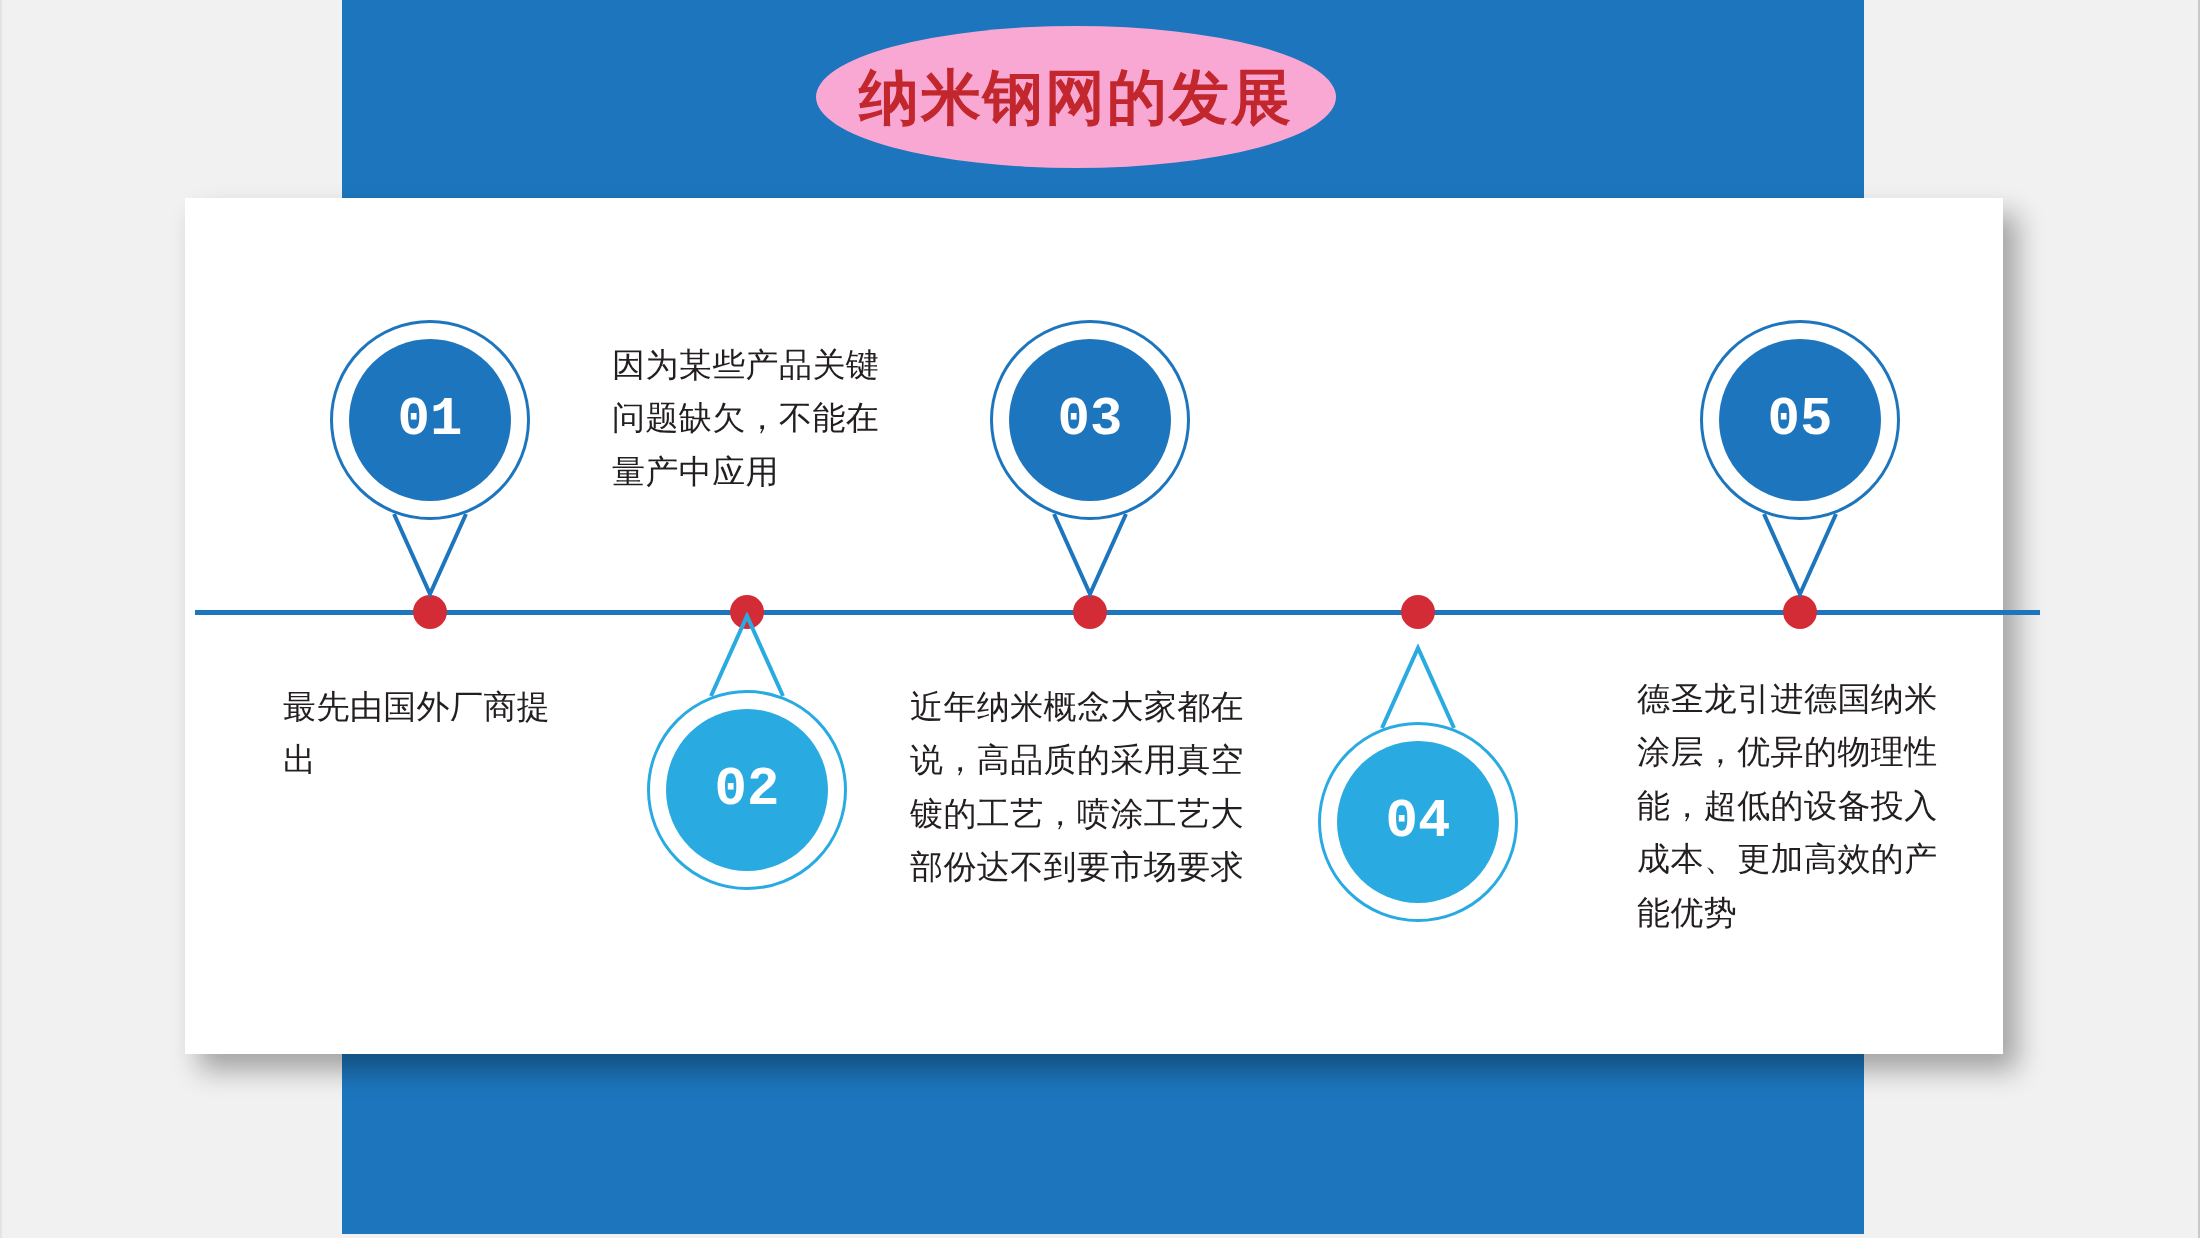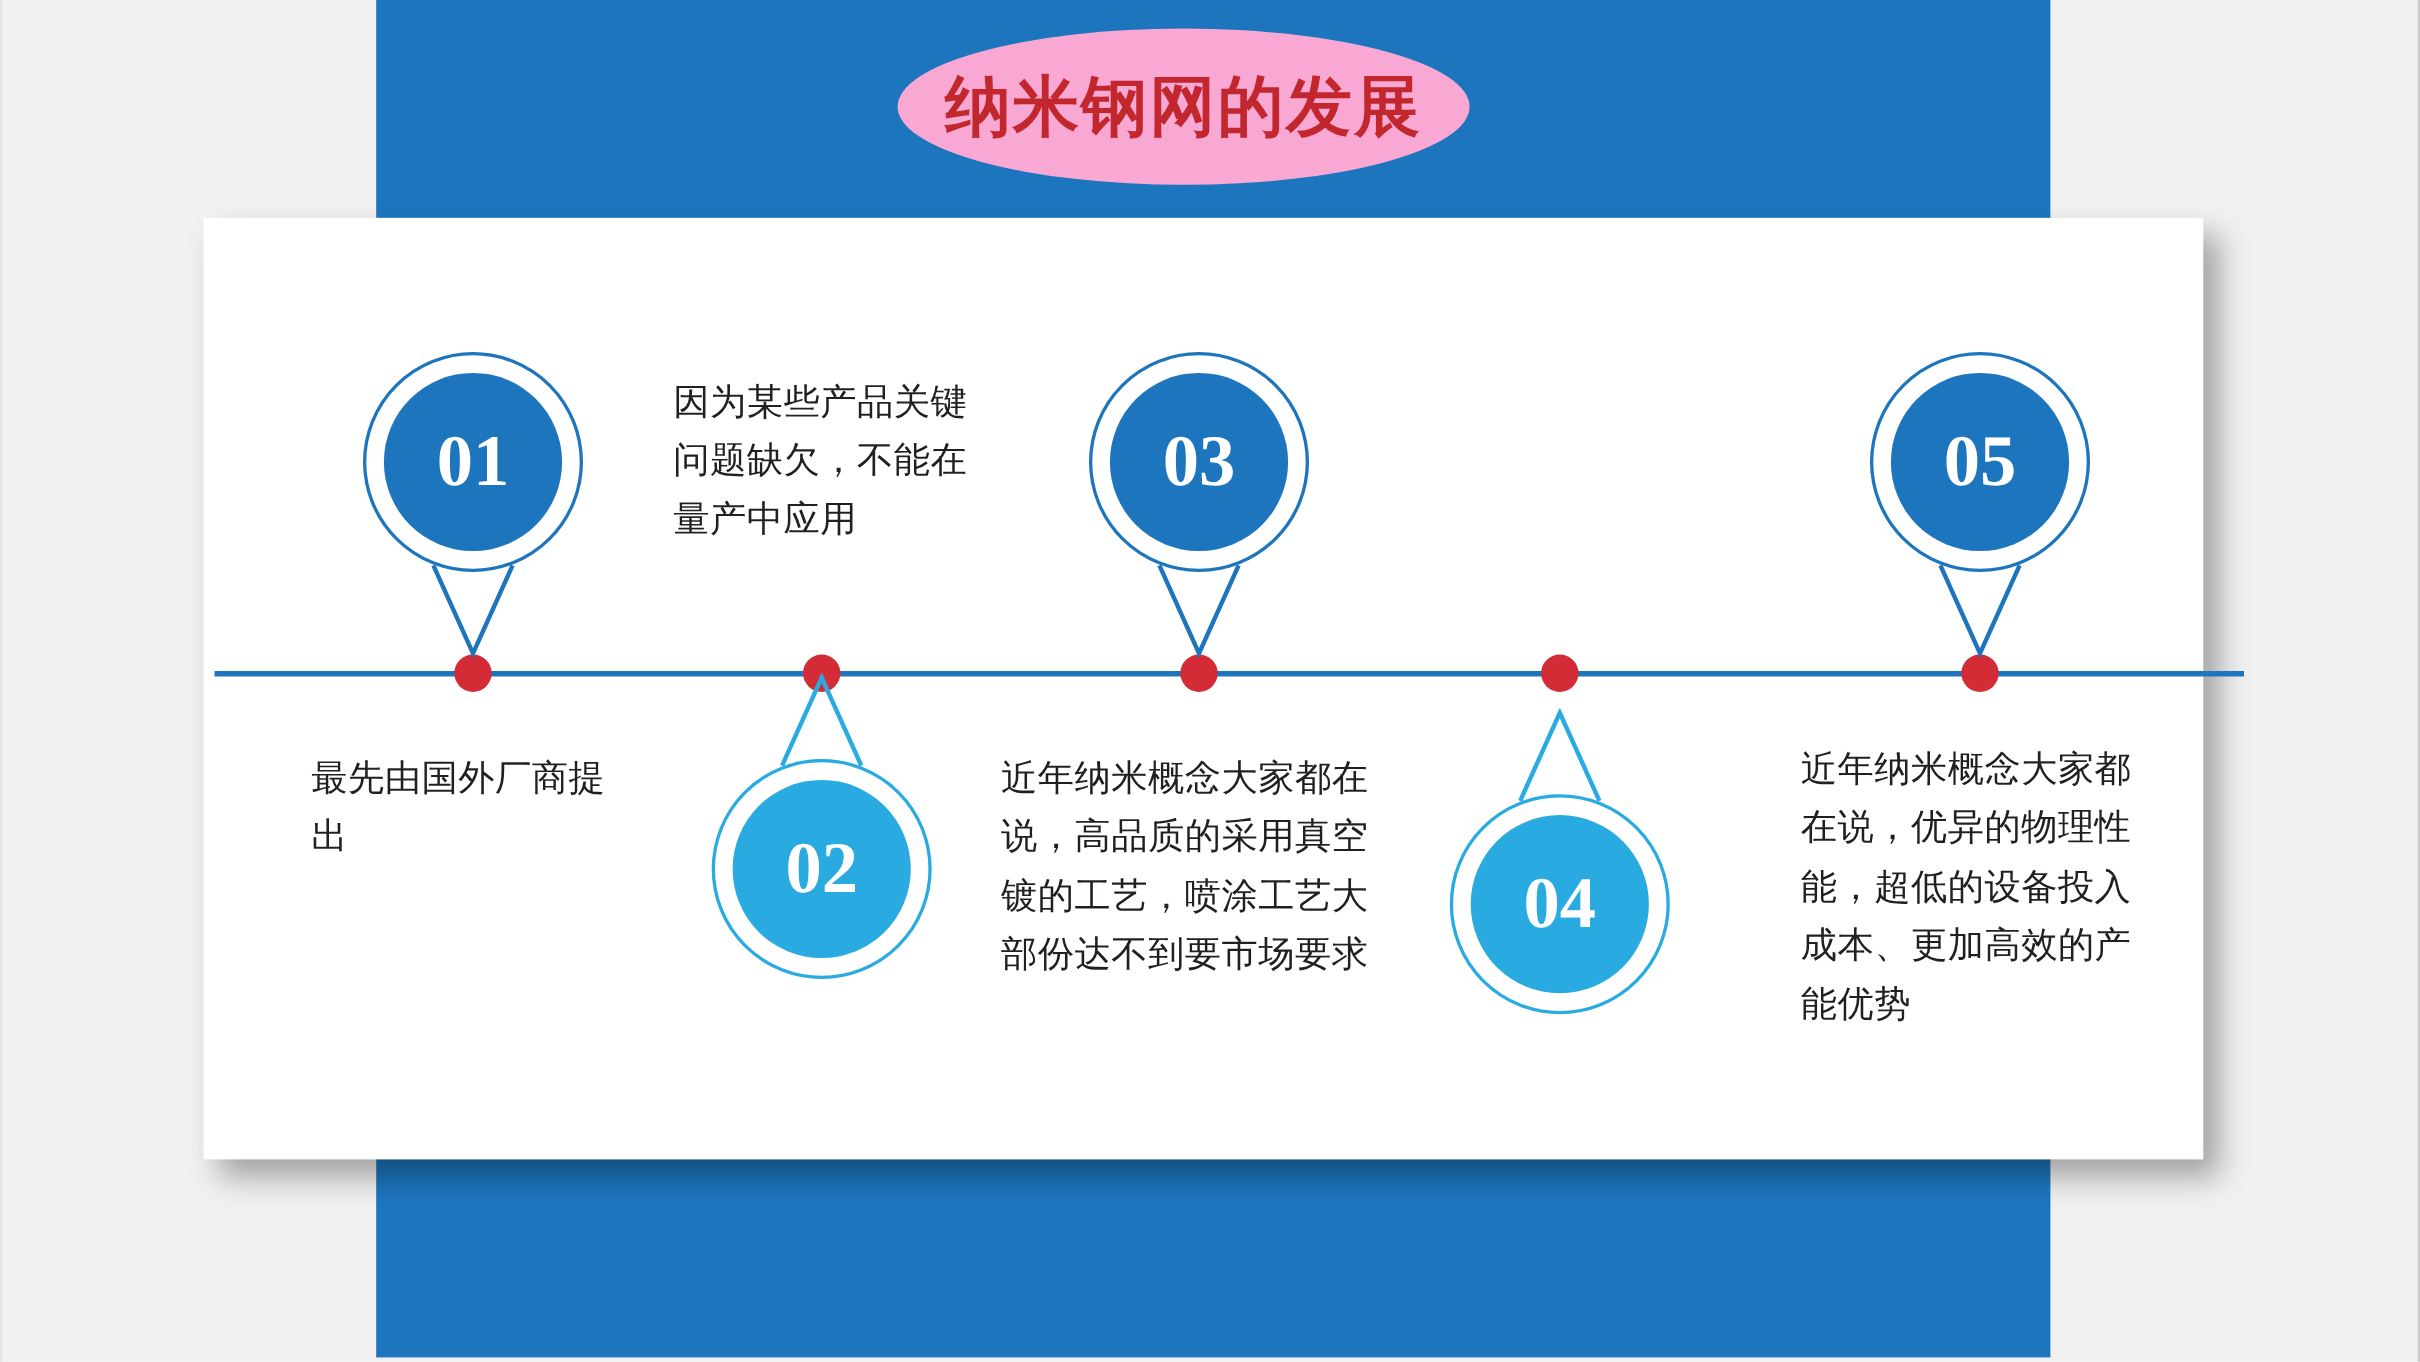--- a/index.html
+++ b/index.html
@@ -129,24 +129,24 @@
     width: 162px;
     height: 162px;
     border-radius: 50%;
     background: #1d76bd;
     display: flex;
     align-items: center;
     justify-content: center;
   }
   .node .num {
     color: #ffffff;
-    font-size: 66px;
+    font-size: 54px;
     font-weight: bold;
     line-height: 1;
-    font-family: Liberation Serif, serif;
+    font-family: Liberation Mono, monospace;
   }
   
   .node.light .outer-ring { border-color: #29abe2; }
   .node.light .inner-disc { background: #29abe2; }
 
   
   .tail {
     position: absolute;
     left: 50%;
     margin-left: -46px;
@@ -239,16 +239,16 @@
     </svg>
   </div>
 
   <div class="tx" style="left:283px; top:680px; width:300px">最先由国外厂商提出</div>
 
   <div class="tx" style="left:910px; top:680px; width:355px">近年纳米概念大家都在说，高品质的采用真空镀的工艺，喷涂工艺大部份达不到要市场要求</div>
 
   <div class="tx" style="left:612px; top:338px; width:300px">因为某些产品关键问题缺欠，不能在量产中应用</div>
 
 
-  <div class="tx" style="left:1637px; top:672px; width:325px">近年纳米概念大家都在说，优异的物理性能，超低的设备投入成本、更加高效的产能优势</div>
+  <div class="tx" style="left:1637px; top:672px; width:325px">德圣龙引进德国纳米涂层，优异的物理性能，超低的设备投入成本、更加高效的产能优势</div>
 
   <div class="page-edge-right"></div>
 </div>
 
 </body></html>

